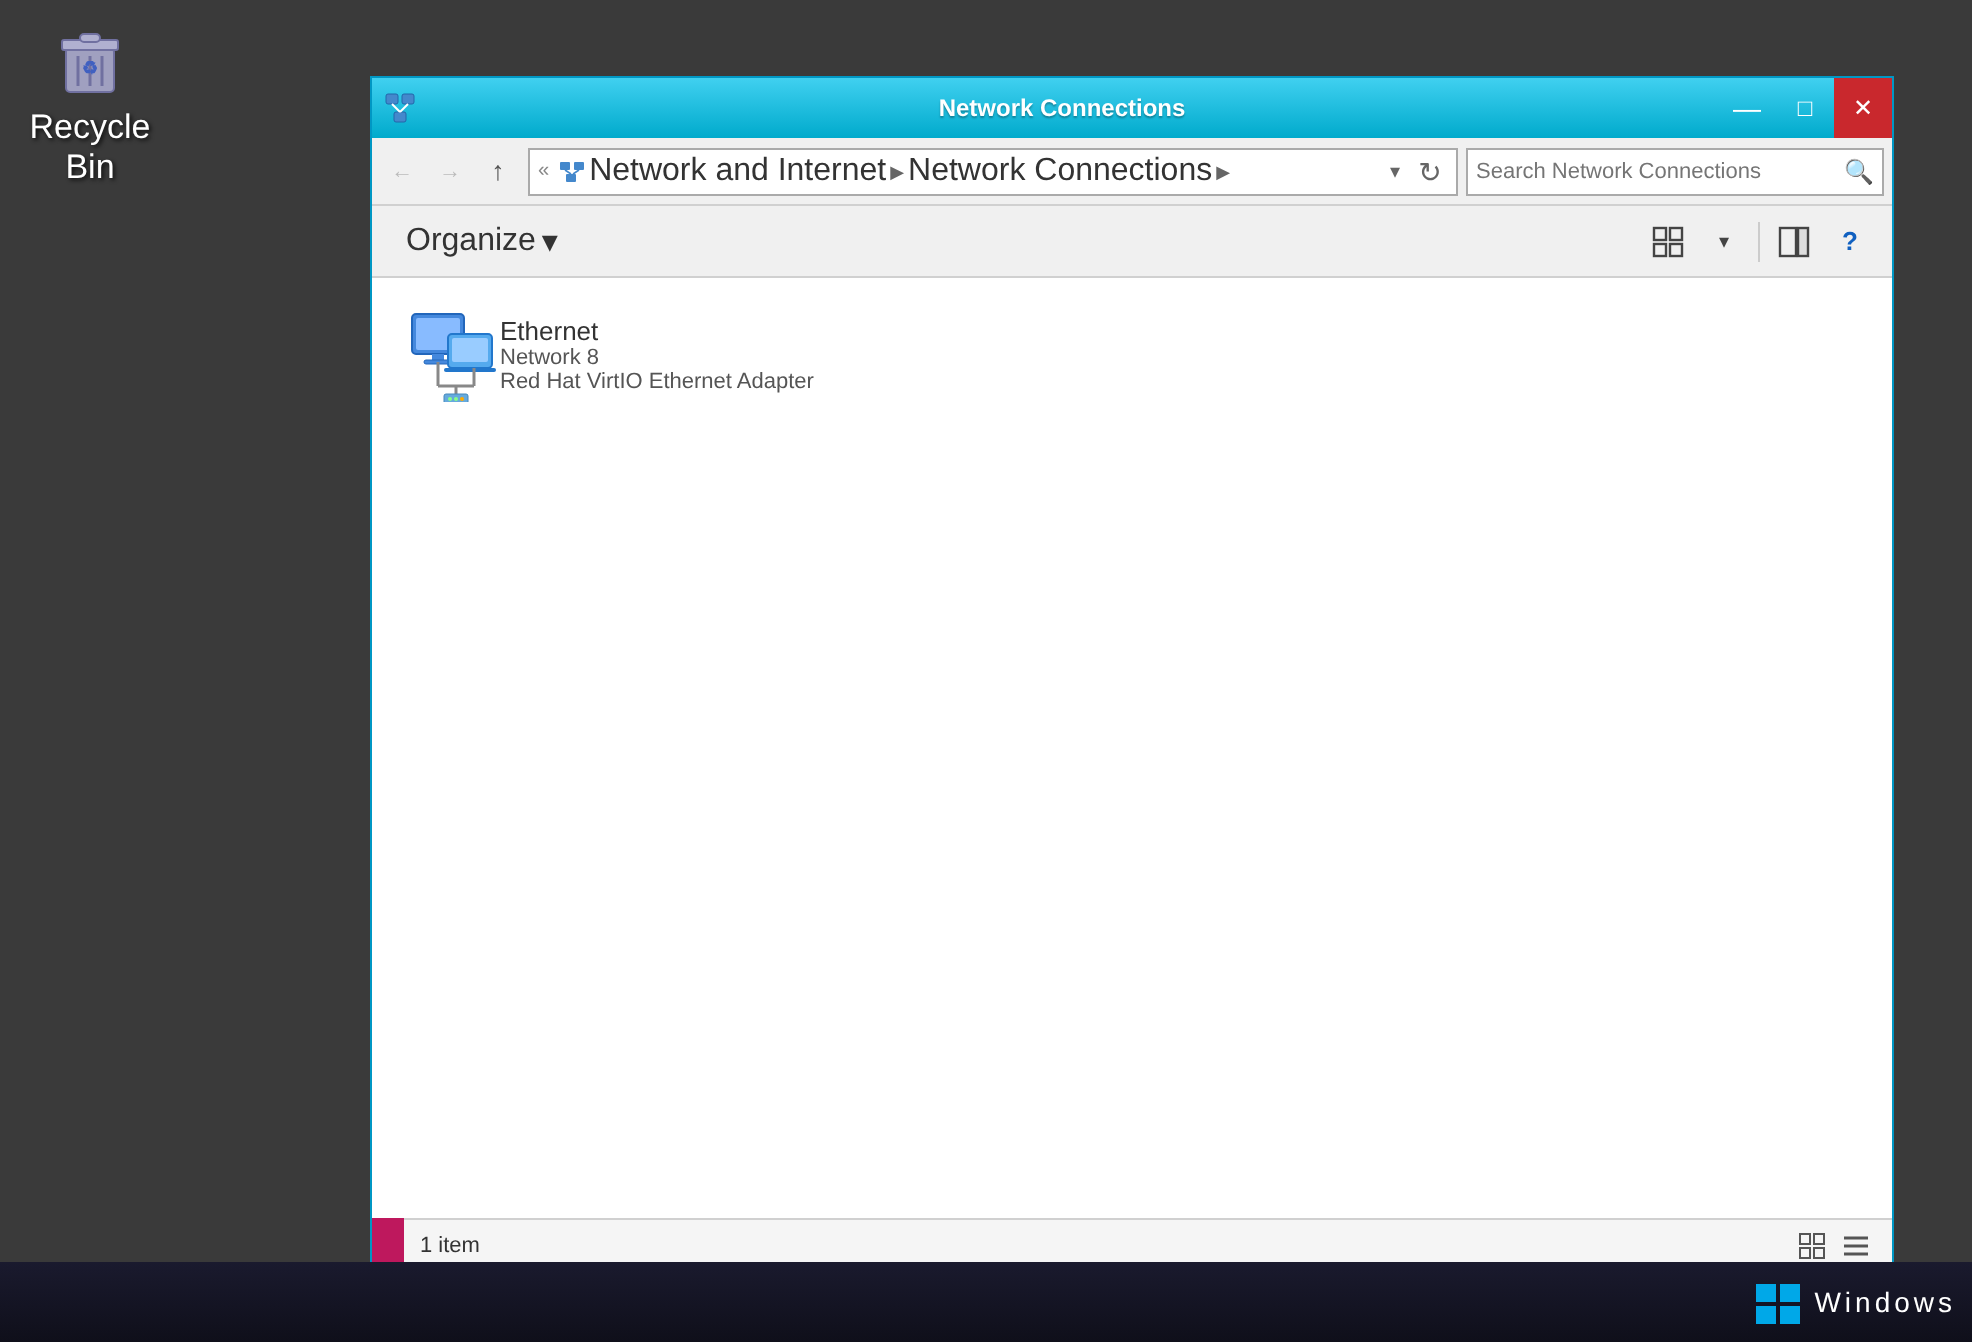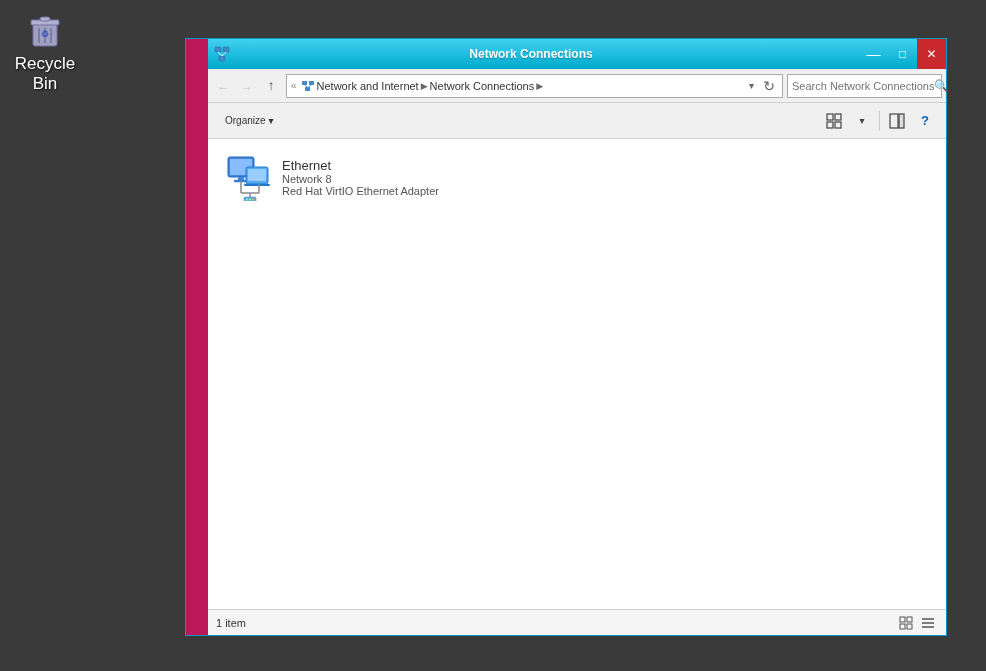--- a/index.html
+++ b/index.html
@@ -41,21 +41,20 @@
     .window {
       position: absolute;
       top: 38px;
       left: 185px;
       width: 762px;
       height: 598px;
       border: 1px solid #0097c4;
       display: flex;
       flex-direction: column;
       background: #be185d;
-      padding-left: 22px;
     }
 
     
     .title-bar {
       background: linear-gradient(to bottom, #40d0f0, #00aacc);
       height: 30px;
       display: flex;
       align-items: center;
       justify-content: space-between;
       padding: 0 0 0 6px;
@@ -152,35 +151,35 @@
       gap: 4px;
       margin: 0 2px;
     }
     .address-breadcrumb {
       display: flex;
       align-items: center;
       gap: 2px;
       flex: 1;
     }
     .breadcrumb-sep { color: #666; font-size: 9px; }
-    .breadcrumb-item { color: #333; font-size: 11px; cursor: pointer; }
+    .breadcrumb-item { color: #333; font-size: 16px; cursor: pointer; }
     .address-refresh {
       width: 18px;
       height: 18px;
       display: flex;
       align-items: center;
       justify-content: center;
       cursor: pointer;
       color: #555;
       font-size: 12px;
     }
 
     .search-box {
       height: 24px;
-      width: 155px;
+      width: 209px;
       border: 1px solid #aaa;
       background: white;
       display: flex;
       align-items: center;
       padding: 0 4px;
     }
     .search-input {
       border: none;
       outline: none;
       font-size: 11px;
@@ -210,21 +209,21 @@
       gap: 4px;
     }
     .organize-btn {
       display: flex;
       align-items: center;
       gap: 3px;
       padding: 3px 8px;
       border: 1px solid transparent;
       background: transparent;
       cursor: pointer;
-      font-size: 10px;
+      font-size: 16px;
       color: #333;
       border-radius: 2px;
     }
     .toolbar-right {
       display: flex;
       align-items: center;
       gap: 2px;
     }
     .toolbar-icon-btn {
       width: 26px;
@@ -245,21 +244,20 @@
       flex: 1;
       background: white;
       overflow: auto;
       padding: 8px;
     }
 
     
     .network-item {
       display: flex;
       align-items: center;
-      gap: 10px;
       padding: 6px 8px;
       cursor: pointer;
       border-radius: 2px;
       width: 280px;
     }
     .network-item-text {
       display: flex;
       flex-direction: column;
     }
     .network-item-name {
@@ -279,20 +277,21 @@
     
     .status-bar {
       height: 26px;
       background: #f5f5f5;
       border-top: 1px solid #d0d0d0;
       display: flex;
       align-items: center;
       justify-content: space-between;
       padding: 0 8px;
       flex-shrink: 0;
+      margin-left: 16px;
     }
     .status-text {
       font-size: 11px;
       color: #333;
     }
     .status-view-icons {
       display: flex;
       gap: 2px;
     }
     .status-view-btn {
@@ -498,14 +497,26 @@
             <line x1="1" y1="3" x2="13" y2="3" stroke="#555" stroke-width="1.5"></line>
             <line x1="1" y1="7" x2="13" y2="7" stroke="#555" stroke-width="1.5"></line>
             <line x1="1" y1="11" x2="13" y2="11" stroke="#555" stroke-width="1.5"></line>
           </svg>
         </button>
       </div>
     </div>
 
   </div>
 
+  <div class="taskbar">
+    <div class="windows-logo">
+
+      <svg class="windows-icon" viewBox="0 0 24 24" xmlns="http://www.w3.org/2000/svg">
+        <rect x="1" y="3" width="10" height="9" fill="#00a8e8"></rect>
+        <rect x="13" y="3" width="10" height="9" fill="#00a8e8"></rect>
+        <rect x="1" y="14" width="10" height="9" fill="#00a8e8"></rect>
+        <rect x="13" y="14" width="10" height="9" fill="#00a8e8"></rect>
+      </svg>
+      <span class="windows-text">Windows</span>
+    </div>
+  </div>
 
 </div>
 
 </body></html>

